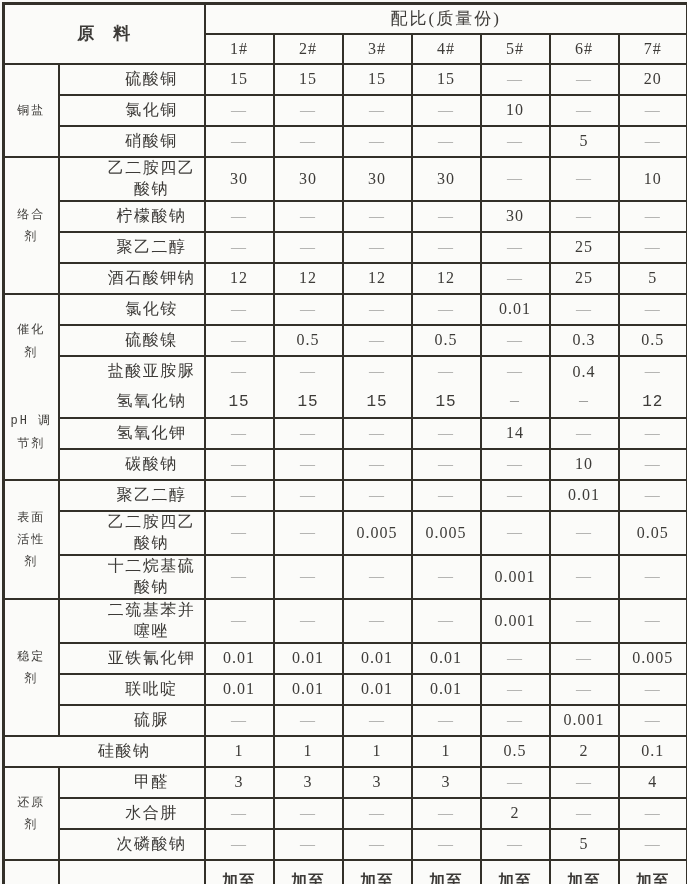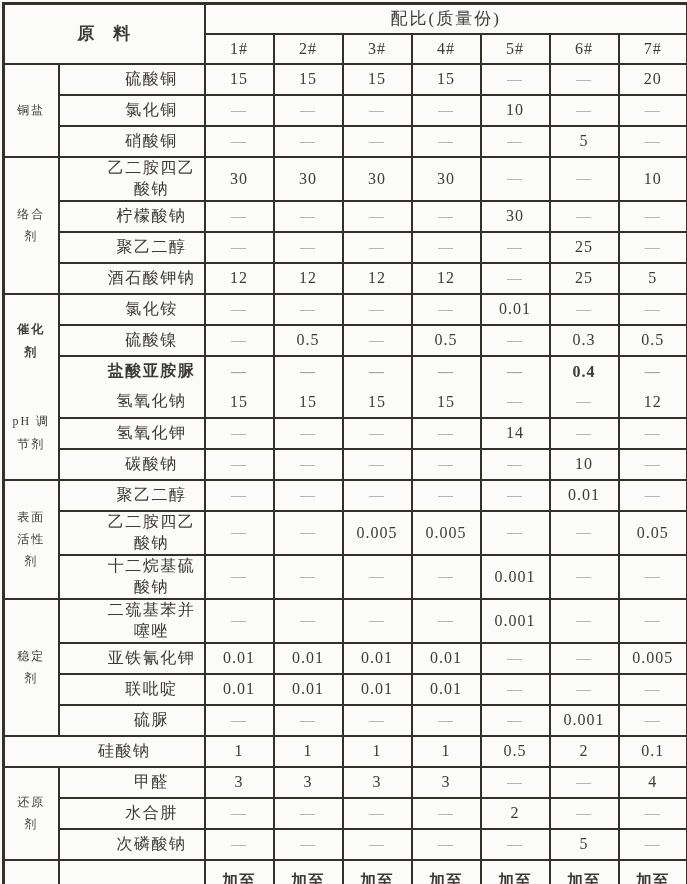--- a/index.html
+++ b/index.html
@@ -51,22 +51,22 @@
   td.value { letter-spacing: 1px; }
   td.dash { color: #9e9e9c; font-size: 15px; }
 
   tr.water-row td.value {
     white-space: pre-line;
     line-height: 1.85;
     font-weight: bold;
   }
 
   
-  .no-bottom { border-bottom-style: hidden; font-weight: bold; }
-  .no-top { border-top-style: hidden; }
+  .no-bottom { border-bottom-style: hidden; }
+  .no-top { border-top-style: hidden; font-family: Liberation Mono, monospace; }
 </style>
 </head>
 <body>
 
 <table class="formulation">
   <colgroup>
     <col style="width:55px">
     <col style="width:146px">
     <col style="width:69px">
       <col style="width:69px">

